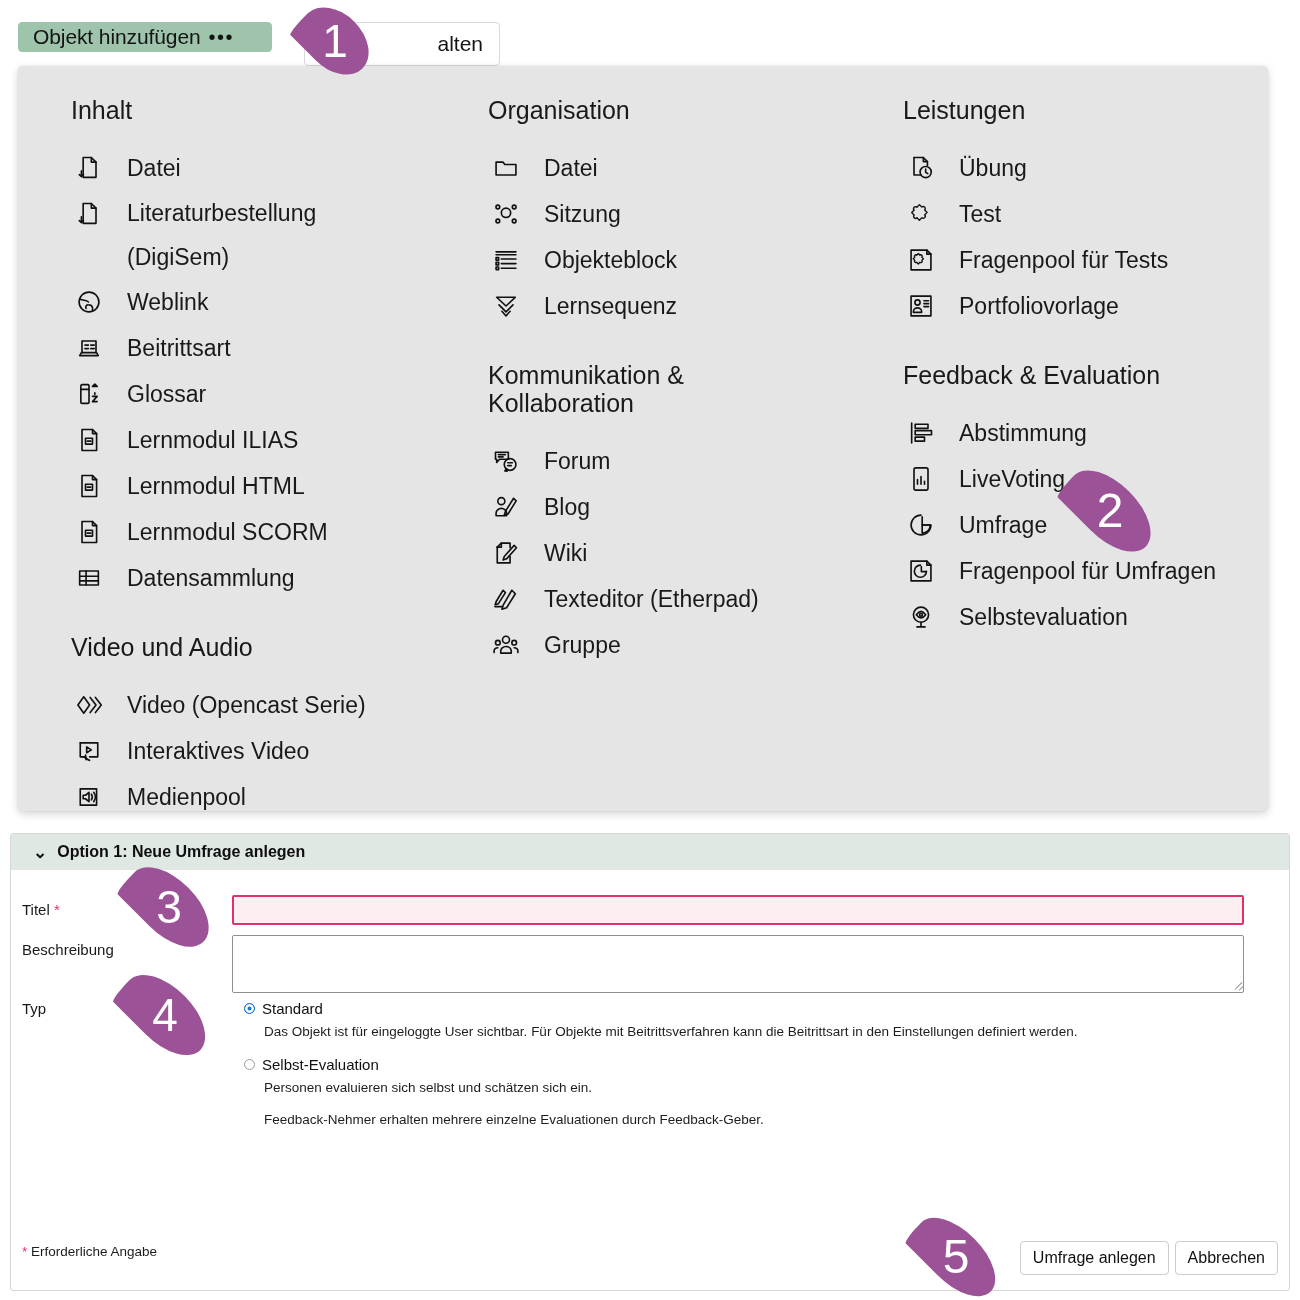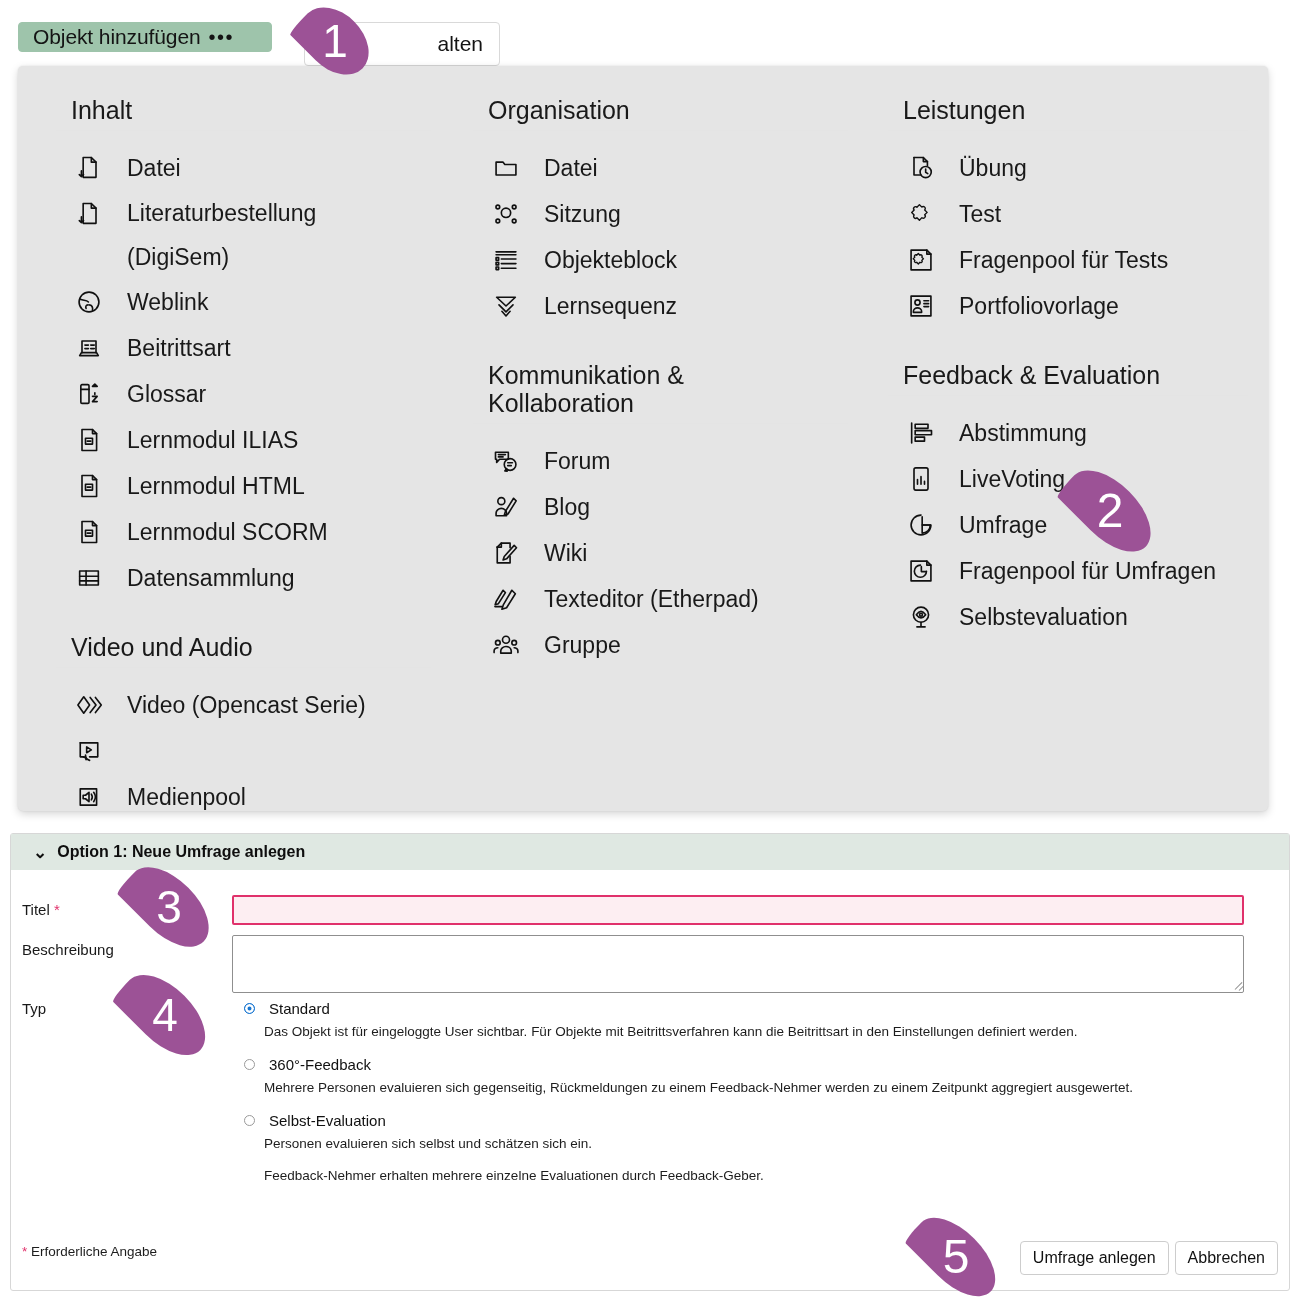--- a/index.html
+++ b/index.html
@@ -162,21 +162,21 @@
   #besch-grip:before, #besch-grip:after {
     content: ""; position: absolute;
     background: #8f8f8f; height: 1px;
     transform-origin: left;
   }
   #besch-grip:before { width: 10px; top: 7px; left: -1px; transform: rotate(-45deg); }
   #besch-grip:after  { width: 6px;  top: 8px; left: 3px;  transform: rotate(-45deg); }
 
   .radio-group { position: absolute; left: 244px; top: 1000px; width: 1020px; }
   .radio-item { margin-bottom: 17px; }
-  .radio-line { display: flex; align-items: center; gap: 14px; }
+  .radio-line { display: flex; align-items: center; gap: 7px; }
   .radio-dot {
     width: 11px; height: 11px;
     border-radius: 50%;
     border: 1px solid #9a9a9a;
     background: #ffffff;
     flex: 0 0 11px;
   }
   .radio-dot.on {
     border: 1px solid #1675d1;
     background: #1675d1;
@@ -378,20 +378,21 @@
           </div>
           <div class="item">
             <span class="ico">
               <svg viewBox="0 0 24 24">
                 <path fill="none" stroke="#111" stroke-width="1.4" stroke-linecap="round" stroke-linejoin="round" d="M4.5 5h15v12h-7"></path>
                 <path fill="none" stroke="#111" stroke-width="1.4" stroke-linecap="round" stroke-linejoin="round" d="M4.5 5v12h3"></path>
                 <path fill="none" stroke="#111" stroke-width="1.4" stroke-linecap="round" stroke-linejoin="round" d="M10 8.5v5l4-2.5z"></path>
                 <path fill="none" stroke="#111" stroke-width="1.4" stroke-linecap="round" stroke-linejoin="round" d="M9 15.5c0 2.5 1.5 4 3.5 4.5M7 17c1.5 0 2.5 1 2.5 2.5"></path>
               </svg>
             </span>
+            <span class="lbl">Interaktives Video</span>
           </div>
           <div class="item">
             <span class="ico">
               <svg viewBox="0 0 24 24">
                 <path fill="none" stroke="#111" stroke-width="1.4" stroke-linecap="round" stroke-linejoin="round" d="M4.5 5h14v14h-14z"></path>
                 <path fill="none" stroke="#111" stroke-width="1.4" stroke-linecap="round" stroke-linejoin="round" d="M7 10.5h2l3-2.5v8l-3-2.5H7z"></path>
                 <path fill="none" stroke="#111" stroke-width="1.4" stroke-linecap="round" stroke-linejoin="round" d="M14 9.5c1 1.5 1 3.5 0 5M16 8c1.8 2.4 1.8 5.6 0 8"></path>
               </svg>
             </span>
             <span class="lbl">Medienpool</span>
@@ -643,27 +644,20 @@
     <div class="radio-item">
       <div class="radio-line">
         <span class="radio-dot on"></span>
         <span class="radio-label">Standard</span>
       </div>
       <div class="radio-desc">Das Objekt ist für eingeloggte User sichtbar. Für Objekte mit Beitrittsverfahren kann die Beitrittsart in den Einstellungen definiert werden.</div>
     </div>
     <div class="radio-item">
       <div class="radio-line">
         <span class="radio-dot"></span>
-        <span class="radio-label">360°-Feedback</span>
-      </div>
-      <div class="radio-desc">Mehrere Personen evaluieren sich gegenseitig, Rückmeldungen zu einem Feedback-Nehmer werden zu einem Zeitpunkt aggregiert ausgewertet.</div>
-    </div>
-    <div class="radio-item">
-      <div class="radio-line">
-        <span class="radio-dot"></span>
         <span class="radio-label">Selbst-Evaluation</span>
       </div>
       <div class="radio-desc">Personen evaluieren sich selbst und schätzen sich ein.</div>
     </div>
     <div class="radio-item">
       <div class="radio-desc">Feedback-Nehmer erhalten mehrere einzelne Evaluationen durch Feedback-Geber.</div>
     </div>
   </div>
 
 <div id="req-note">

